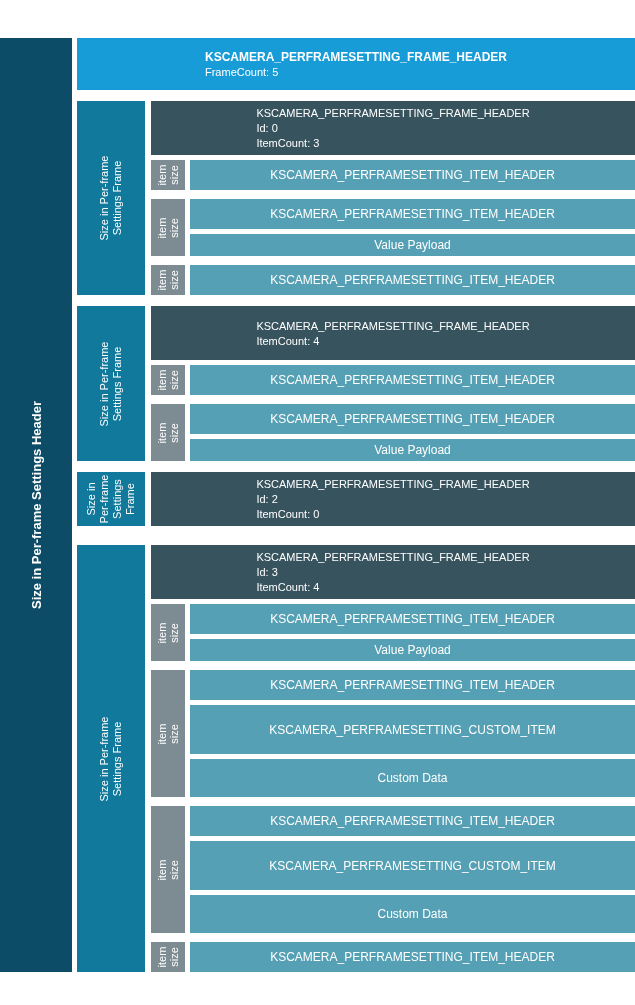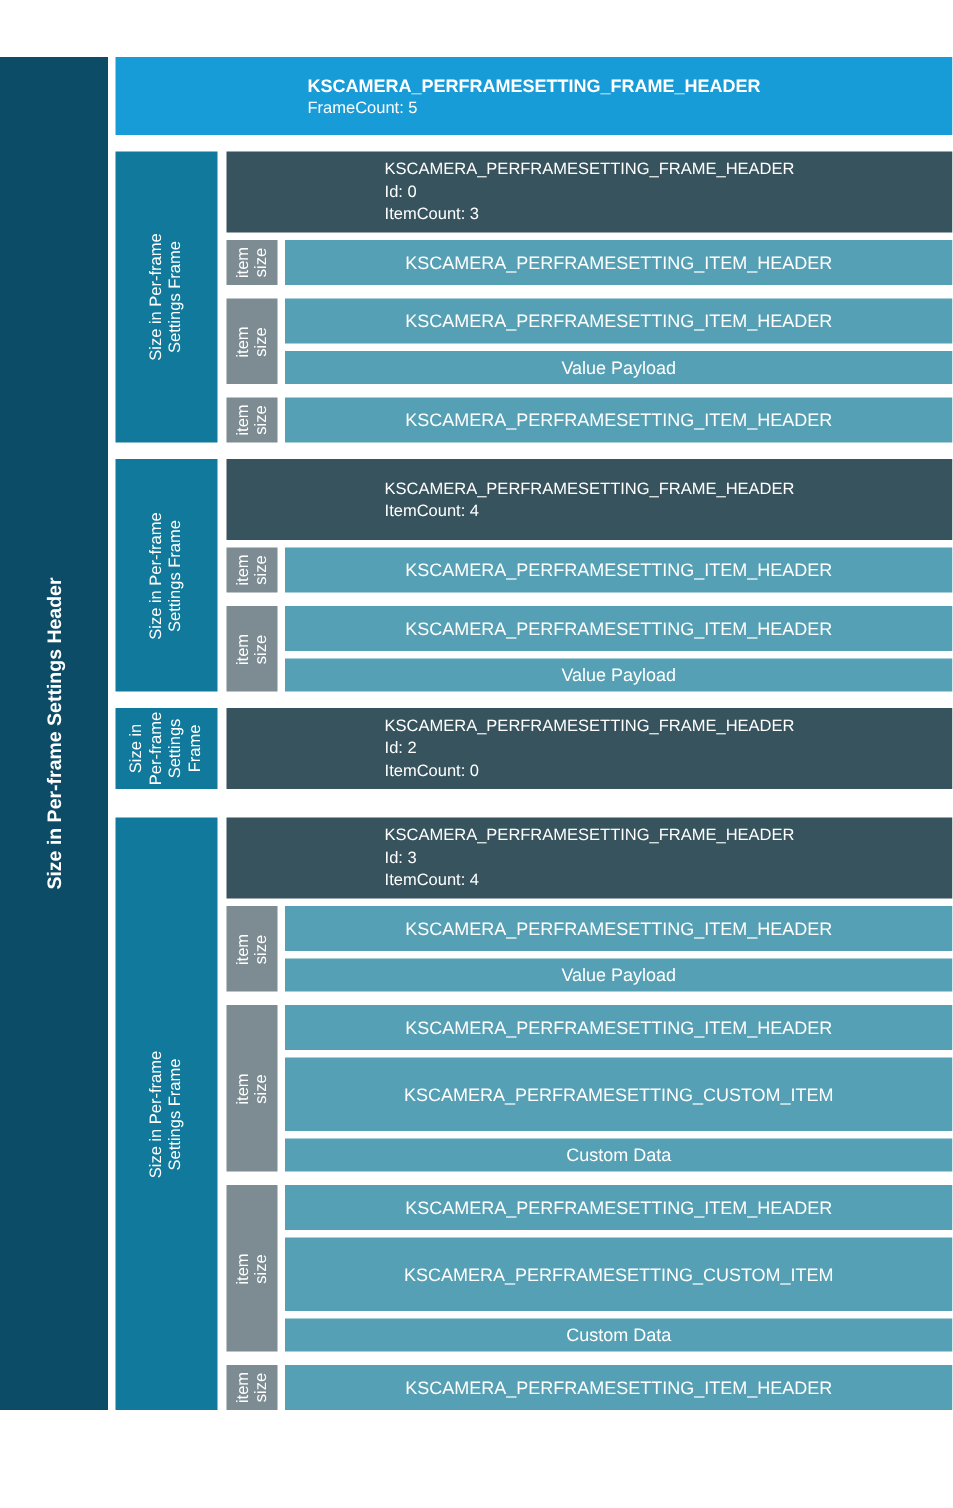--- a/index.html
+++ b/index.html
@@ -82,21 +82,21 @@
   .item-size .vtext { width:30px; line-height:12px; }
   .rows { flex:1; display:flex; flex-direction:column; gap:5px; }
   .row {
     background:var(--c-row);
     display:flex; align-items:center; justify-content:center;
     font-size:12px;
   }
   .row.item-header { height:30px; }
   .row.payload     { height:22px; }
   .row.custom-item { height:49px; }
-  .row.custom-data { height:22px; }
+  .row.custom-data { height:38px; }
 </style>
 </head>
 <body>
 
 <div class="page">
   <div class="diagram">
 
     <div class="sidebar">
       <span class="vtext sidebar-text">Size in Per-frame Settings Header</span>
     </div>

